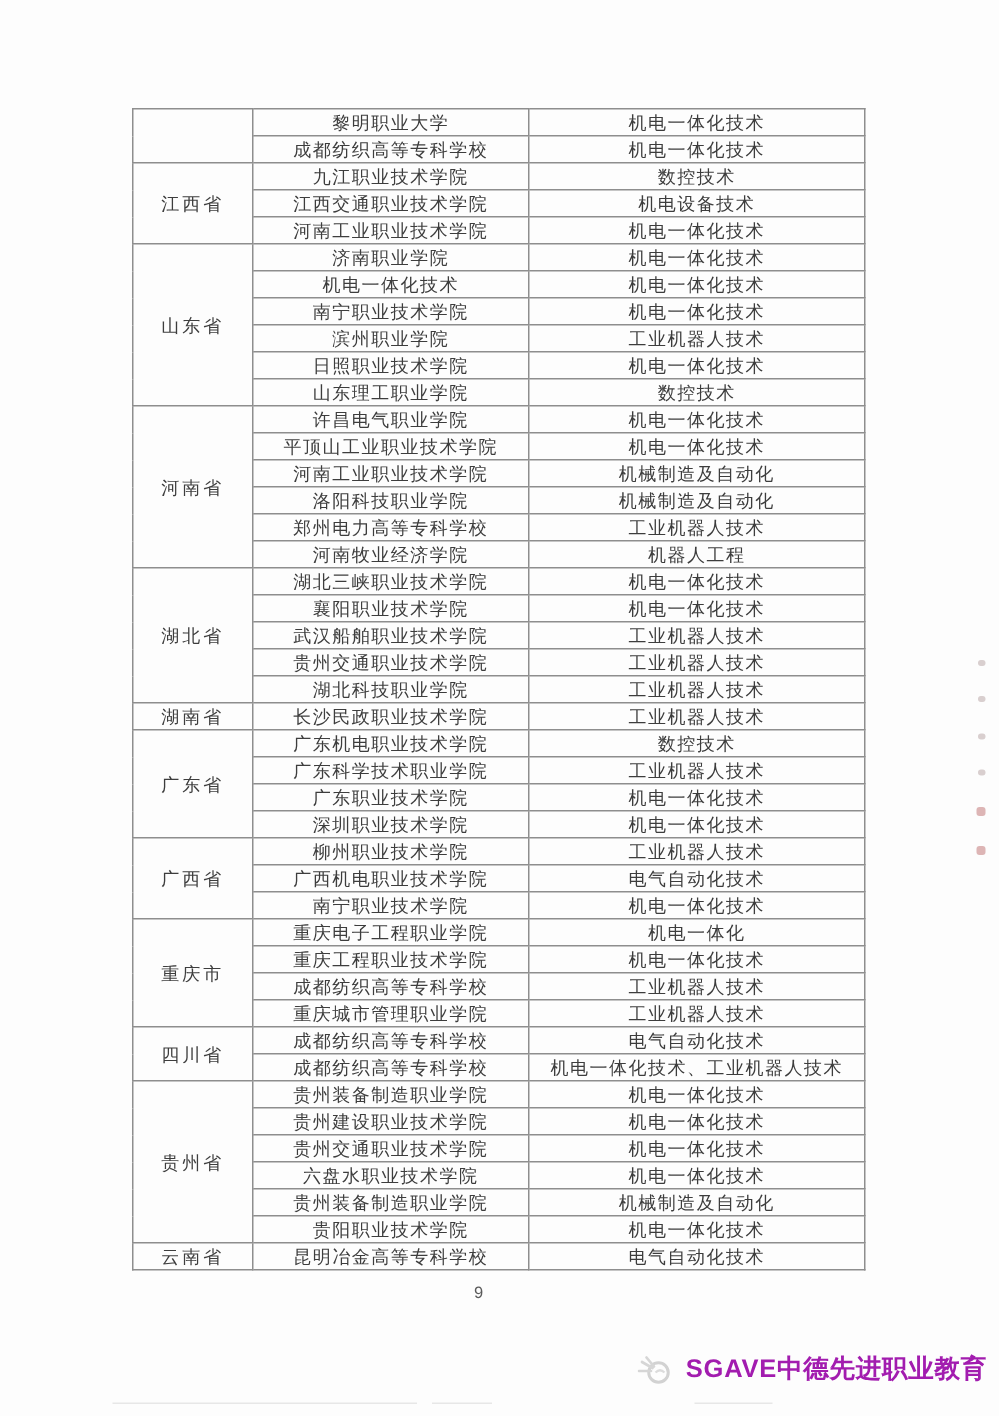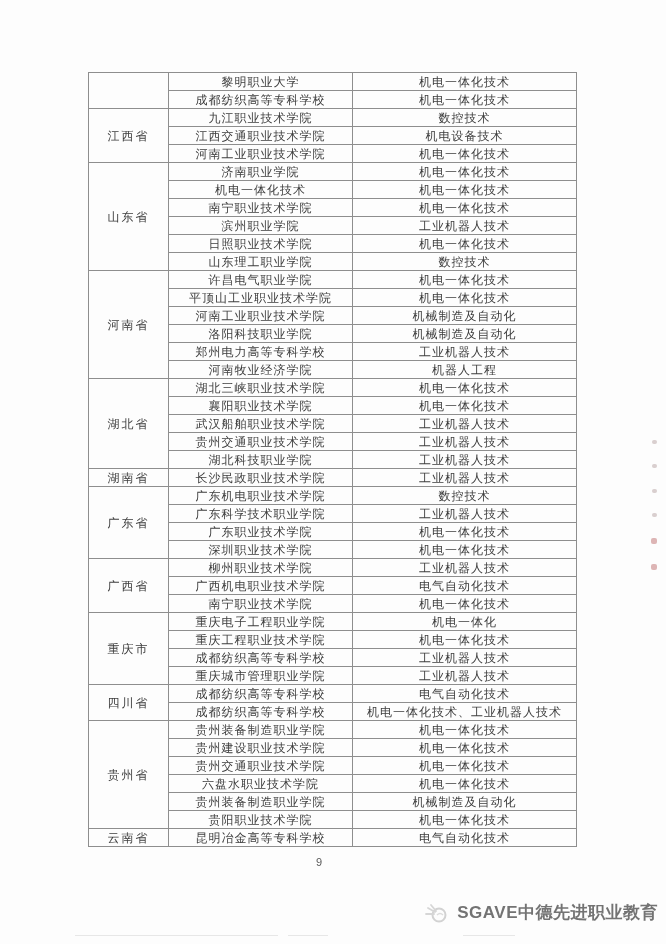--- a/index.html
+++ b/index.html
@@ -52,21 +52,21 @@
     top: 901px;
     right: 8px;
     display: flex;
     align-items: center;
     gap: 6px;
   }
   .footer-brand .brand-text {
     font-family: "Liberation Sans", sans-serif;
     font-size: 17px;
     font-weight: 700;
-    color: #737373;
+    color: #a21caf;
     letter-spacing: 0.5px;
     white-space: nowrap;
   }
   .footer-brand svg { display: block; }
   
   .rule-line {
     position: absolute;
     height: 1px;
     background: #e7e7e7;
   }

